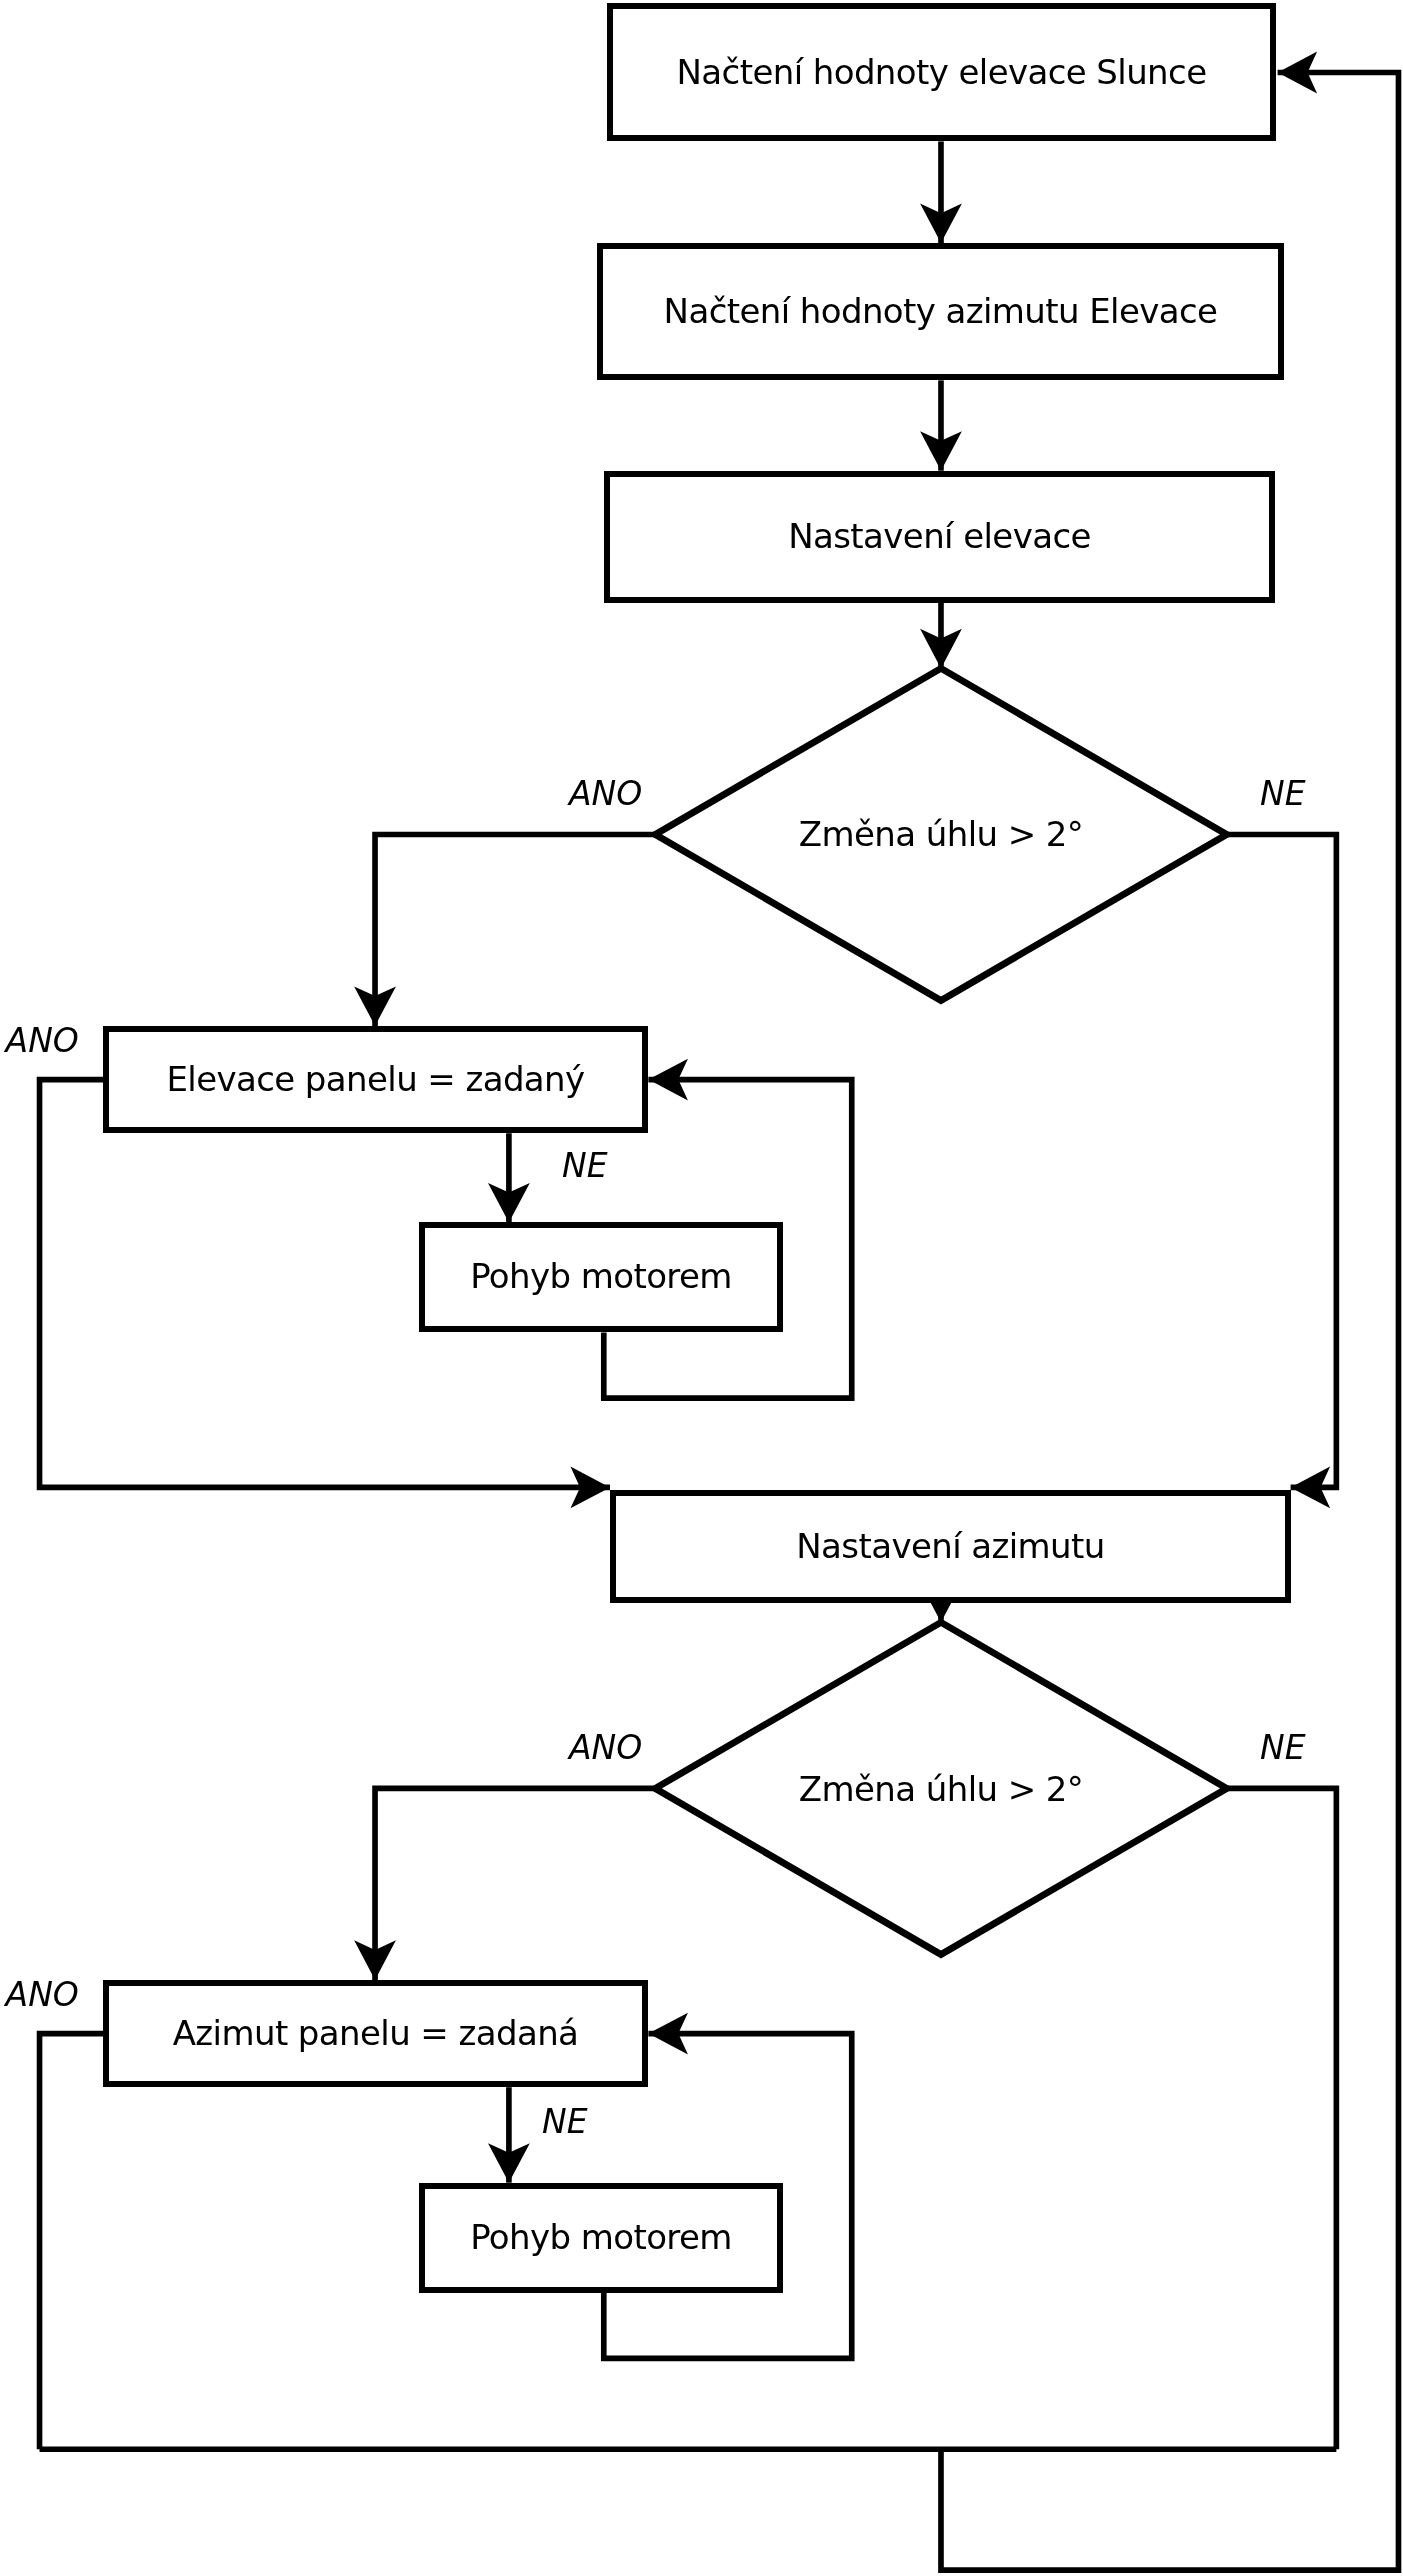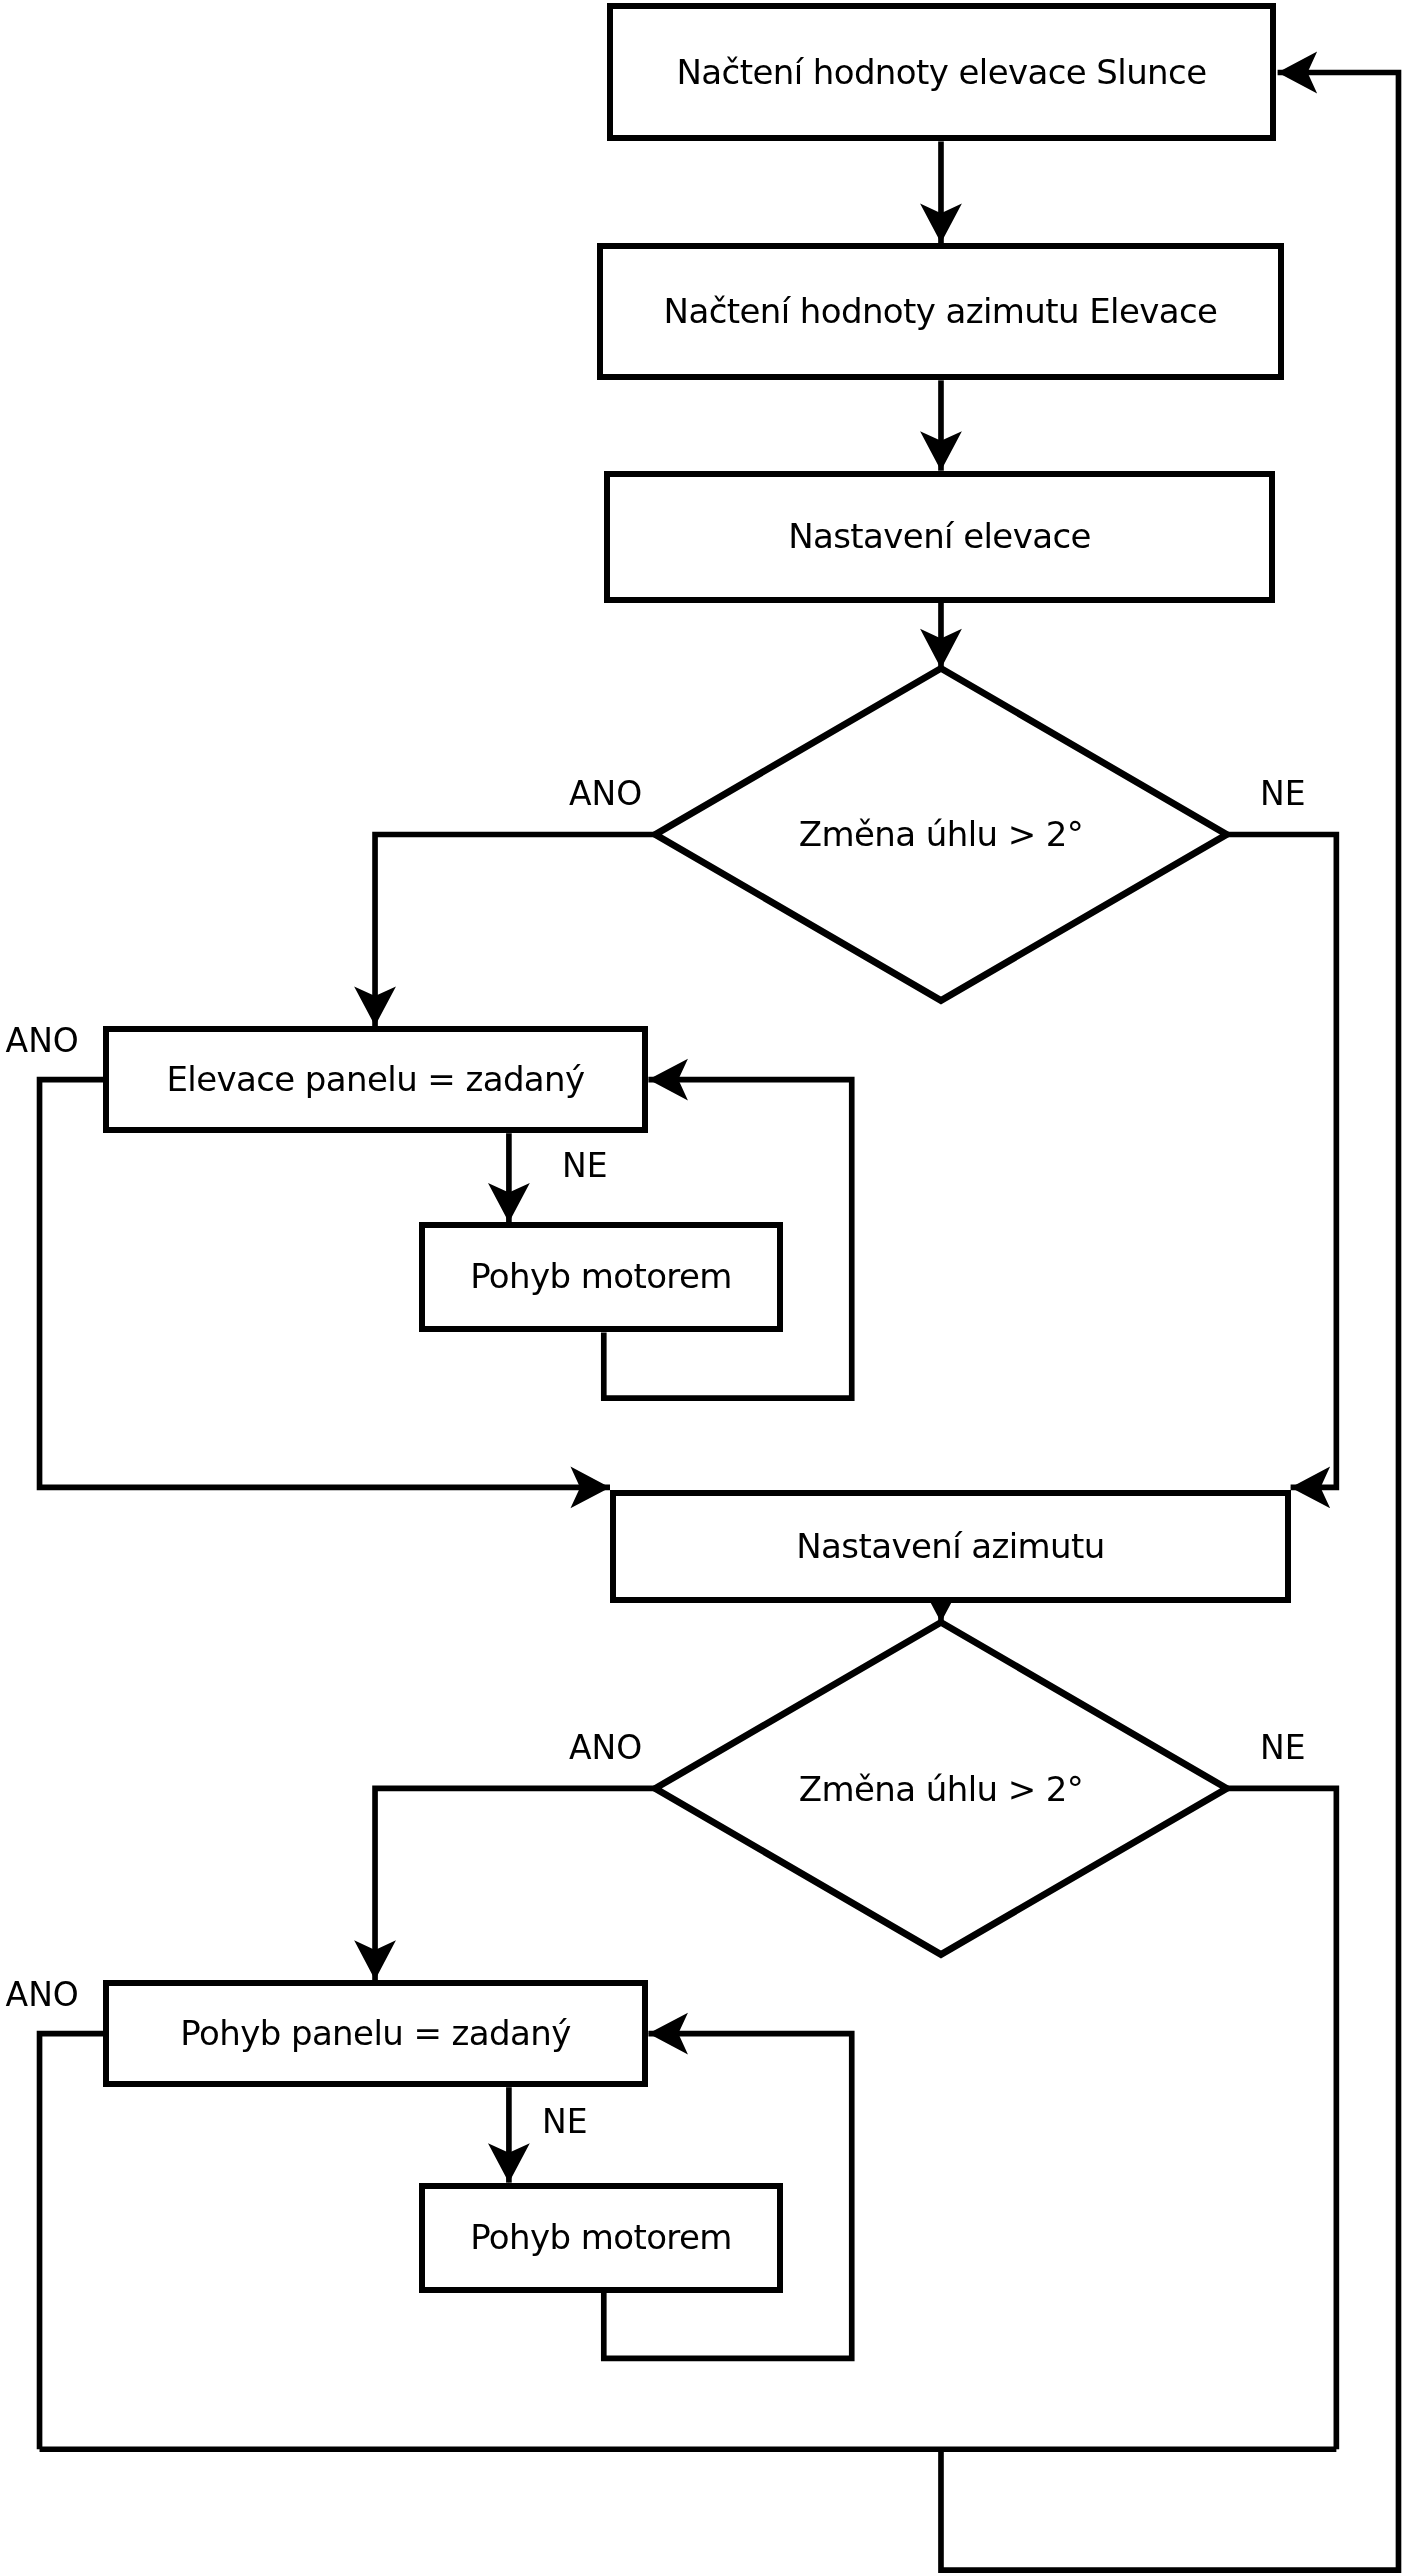--- a/index.html
+++ b/index.html
@@ -62,20 +62,21 @@
     font-size: 34px;
     letter-spacing: -0.6px;
     white-space: nowrap;
   }
   .branch-label {
     position: absolute;
     font-size: 33px;
     line-height: 1.0;
     letter-spacing: 0px;
     white-space: nowrap;
+    font-style: italic;
   }
 </style>
 </head>
 <body>
 
 <div class="canvas">
 
   <svg class="wires" viewBox="0 0 2484 4560" aria-hidden="true">
 
     <path class="wire" d="M1666,250 V430"></path>
@@ -144,21 +145,21 @@
 
   <div class="node-box" style="left:419px; top:1222px; width:364px; height:110px;">
     <span class="node-label">Pohyb motorem</span>
   </div>
 
   <div class="node-box" style="left:610px; top:1490px; width:681px; height:113px;">
     <span class="node-label">Nastavení azimutu</span>
   </div>
 
   <div class="node-box" style="left:103px; top:1980px; width:545px; height:107px;">
-    <span class="node-label">Pohyb panelu = zadaný</span>
+    <span class="node-label">Azimut panelu = zadaná</span>
   </div>
 
   <div class="node-box" style="left:419px; top:2183px; width:364px; height:110px;">
     <span class="node-label">Pohyb motorem</span>
   </div>
 
   <div class="diamond-label" style="left:941px; top:834px;">Změna úhlu &gt; 2°</div>
   <div class="diamond-label" style="left:941px; top:1789px;">Změna úhlu &gt; 2°</div>
 
   <div class="branch-label" style="left:569px; top:777px;">ANO</div>

